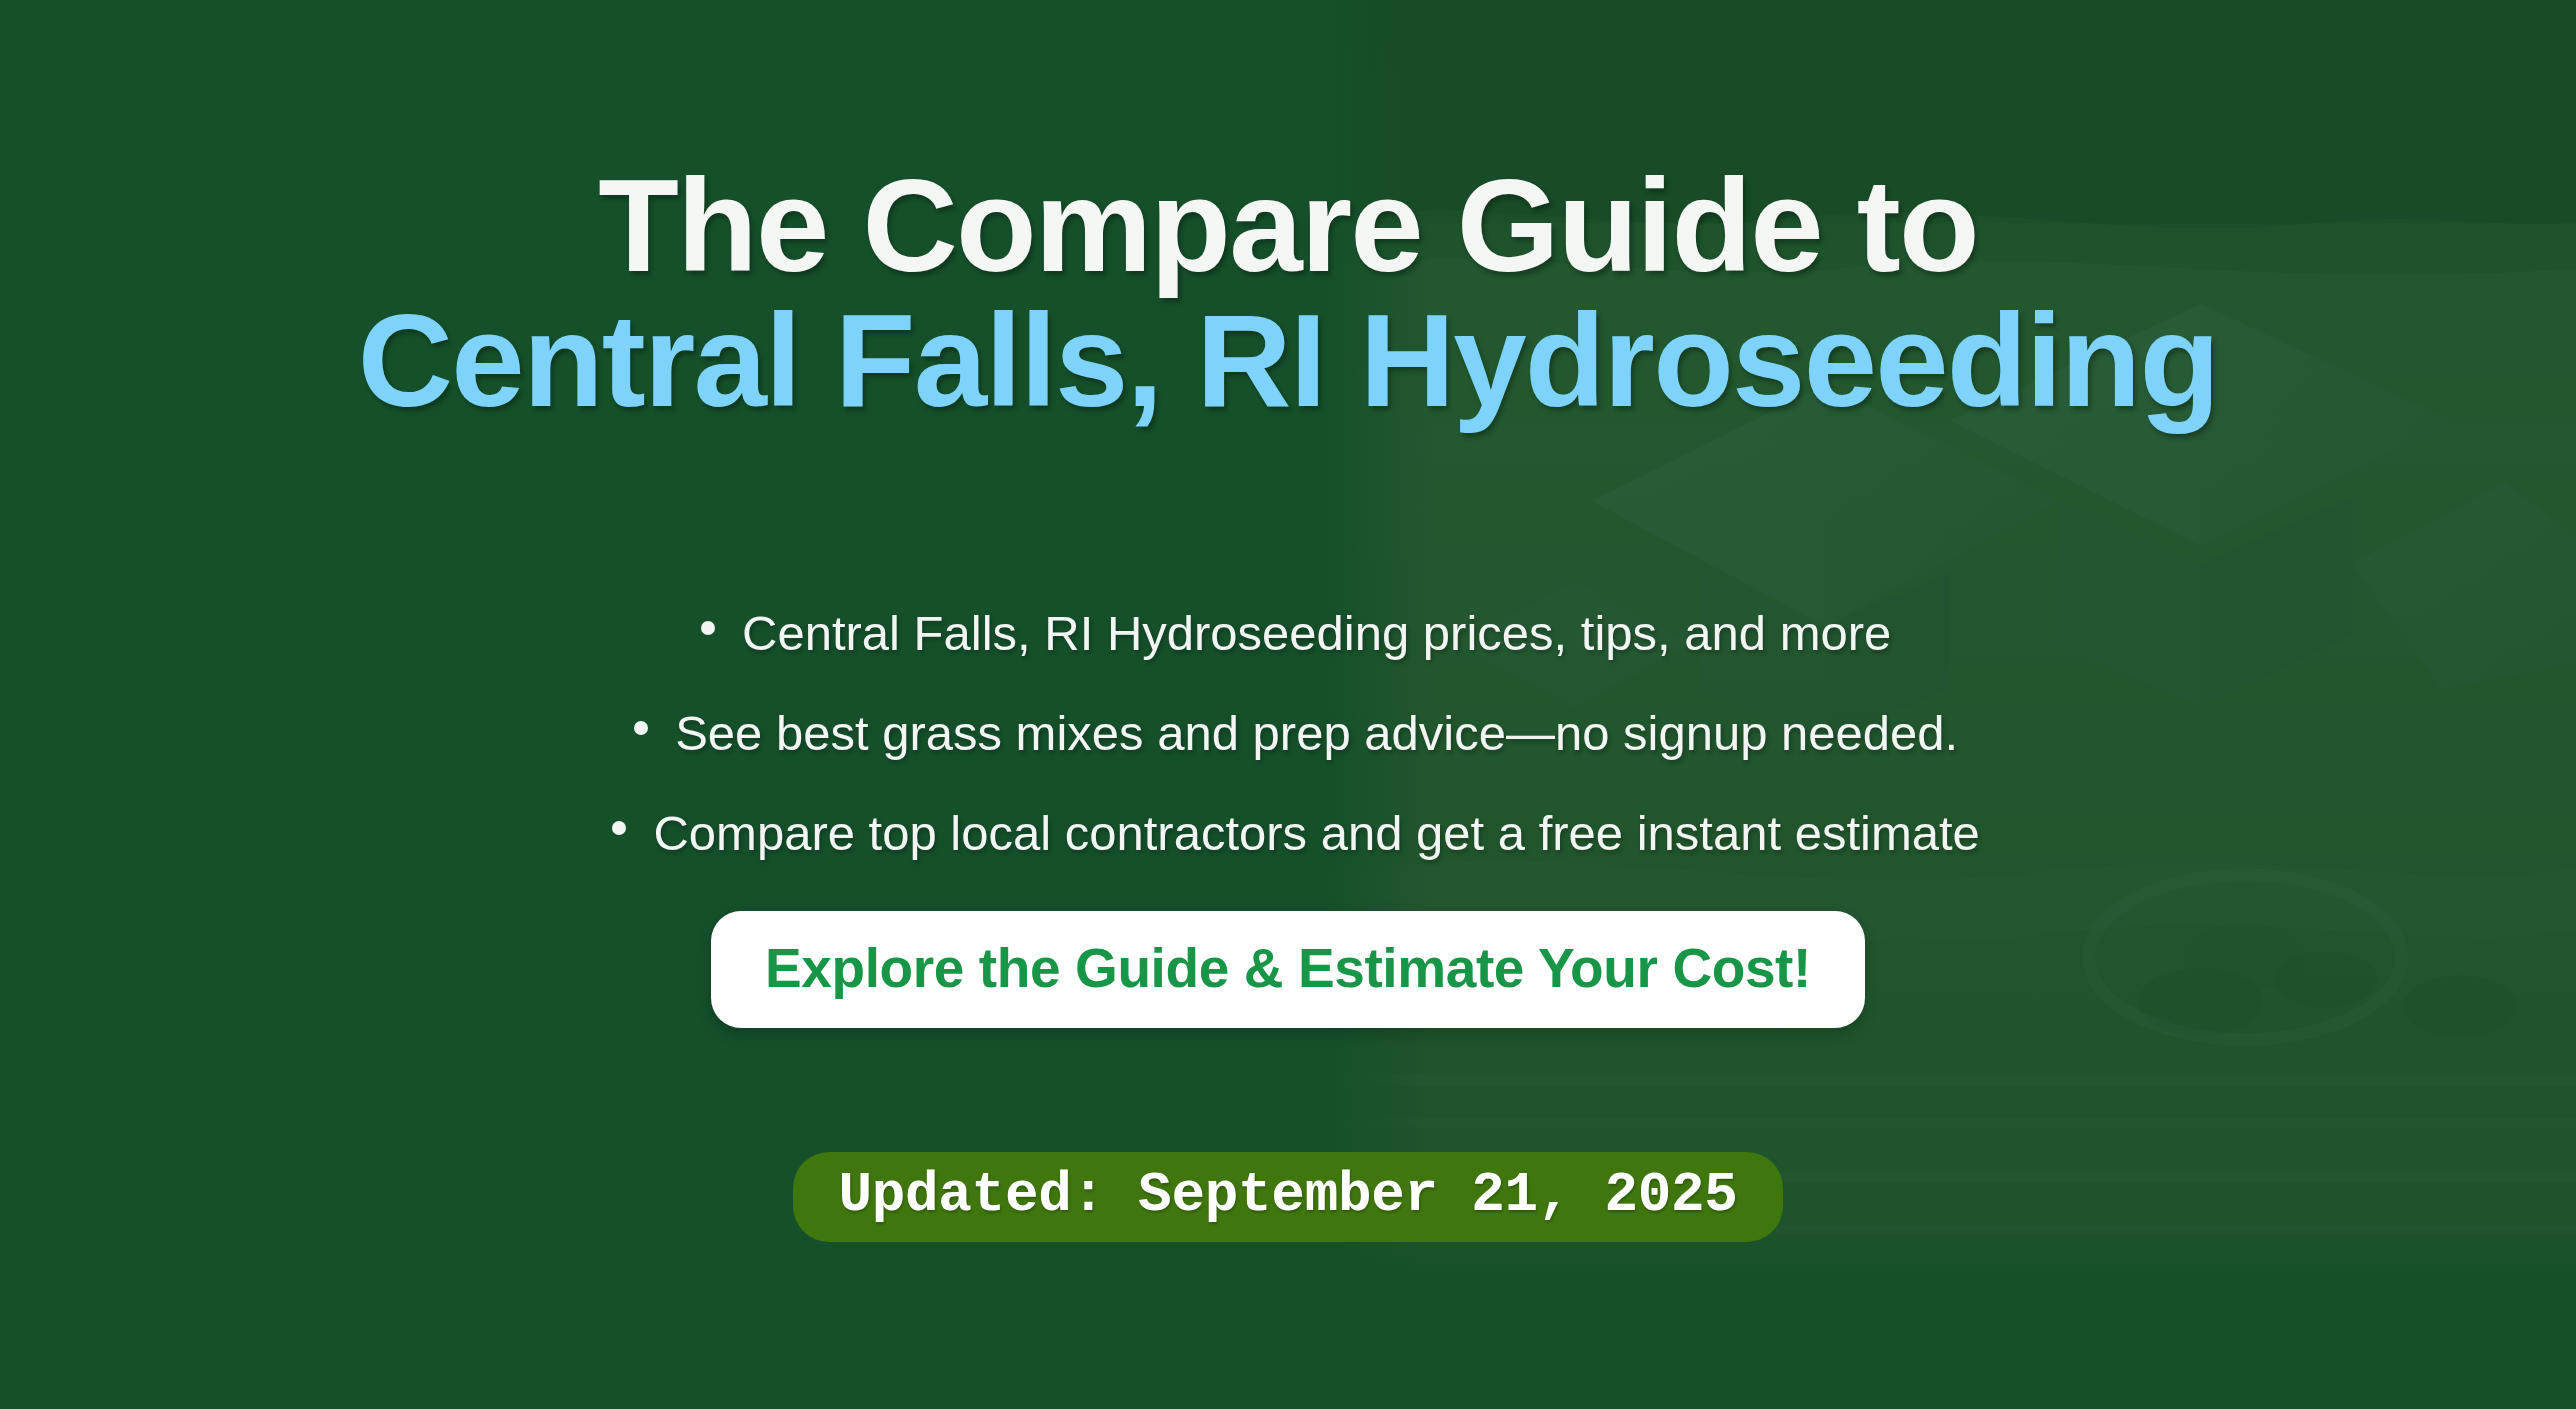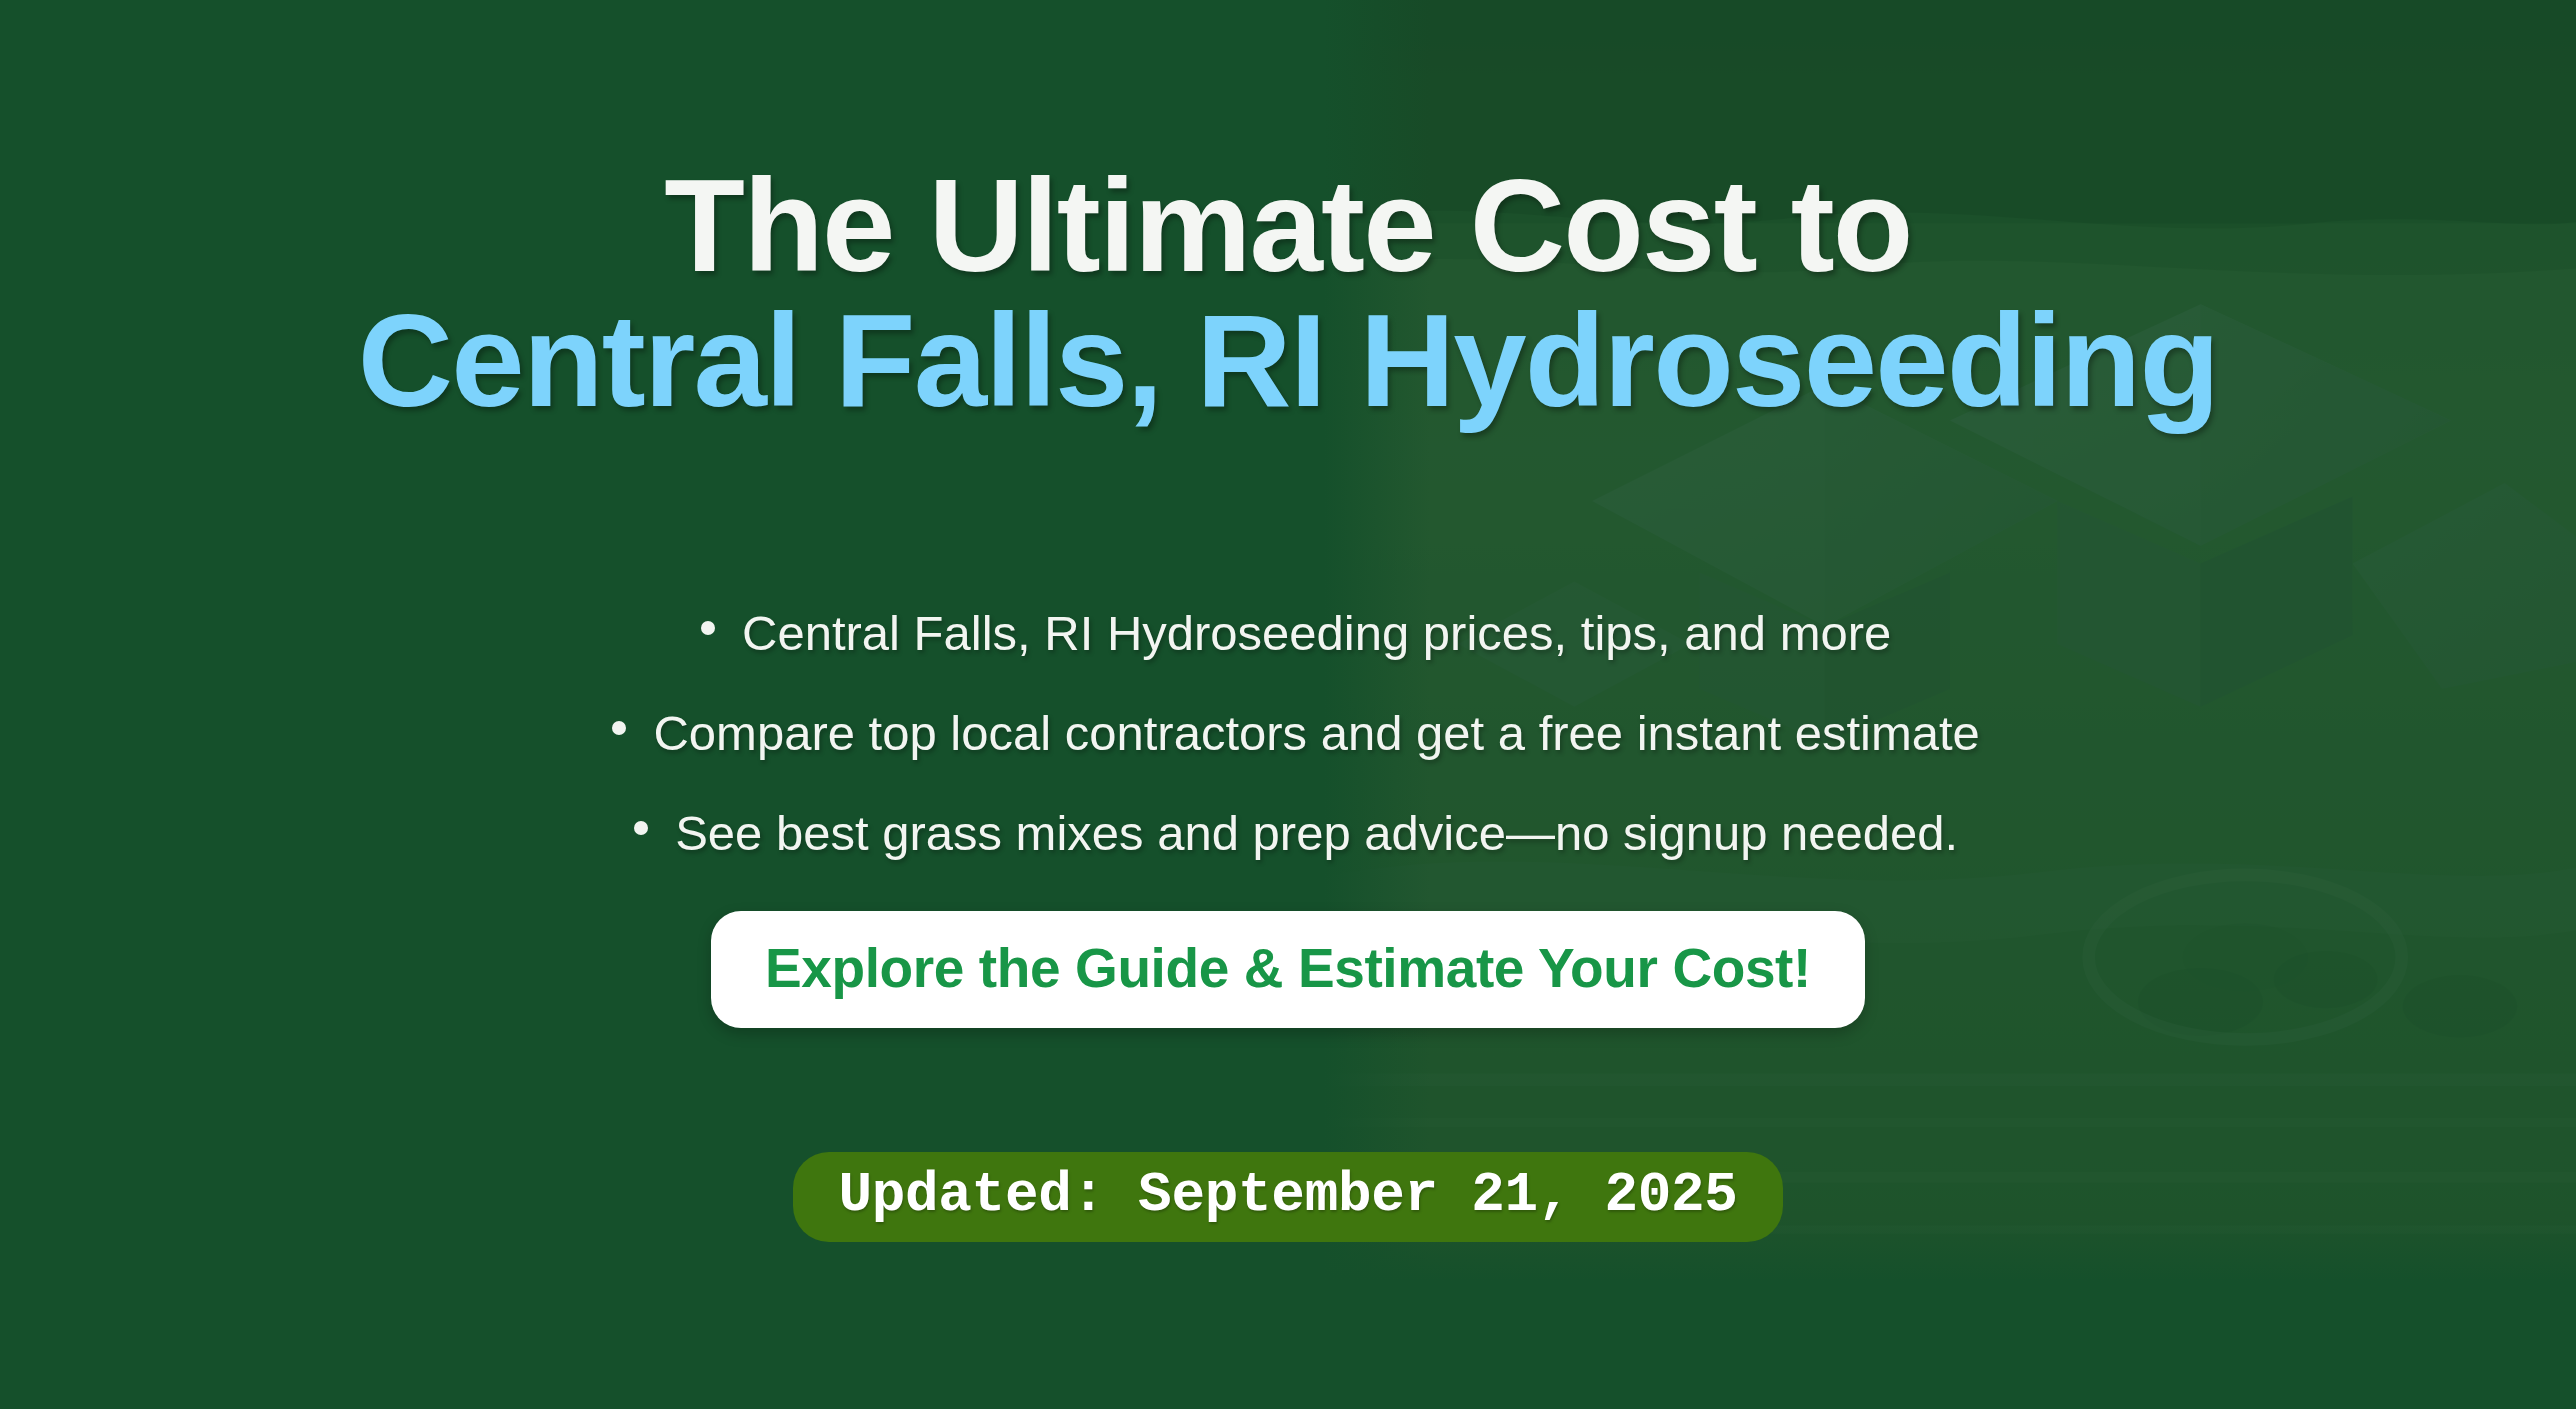--- a/index.html
+++ b/index.html
@@ -255,33 +255,33 @@
       </g>
     </svg>
     <div class="photo-tint"></div>
     <div class="photo-fade-left"></div>
     <div class="photo-fade-bottom"></div>
   </div>
 
   <div class="hero-content">
 
     <h1 class="headline">
-      <span class="line1">The Ultimate Cost to</span>
+      <span class="line1">The Compare Guide to</span>
       <span class="line2">Central Falls, RI Hydroseeding</span>
     </h1>
 
     <ul class="bullets">
       <li>
         <span class="bullet-dot"></span><span class="bullet-text">Central Falls, RI Hydroseeding prices, tips, and more</span>
       </li>
       <li>
-        <span class="bullet-dot"></span><span class="bullet-text">Compare top local contractors and get a free instant estimate</span>
+        <span class="bullet-dot"></span><span class="bullet-text">See best grass mixes and prep advice—no signup needed.</span>
       </li>
       <li>
-        <span class="bullet-dot"></span><span class="bullet-text">See best grass mixes and prep advice—no signup needed.</span>
+        <span class="bullet-dot"></span><span class="bullet-text">Compare top local contractors and get a free instant estimate</span>
       </li>
     </ul>
 
     <div class="cta-wrap">
       <button class="cta-button" type="button">Explore the Guide &amp; Estimate Your Cost!</button>
     </div>
 
     <div class="updated-wrap">
       <span class="updated-badge">Updated: September 21, 2025</span>
     </div>

